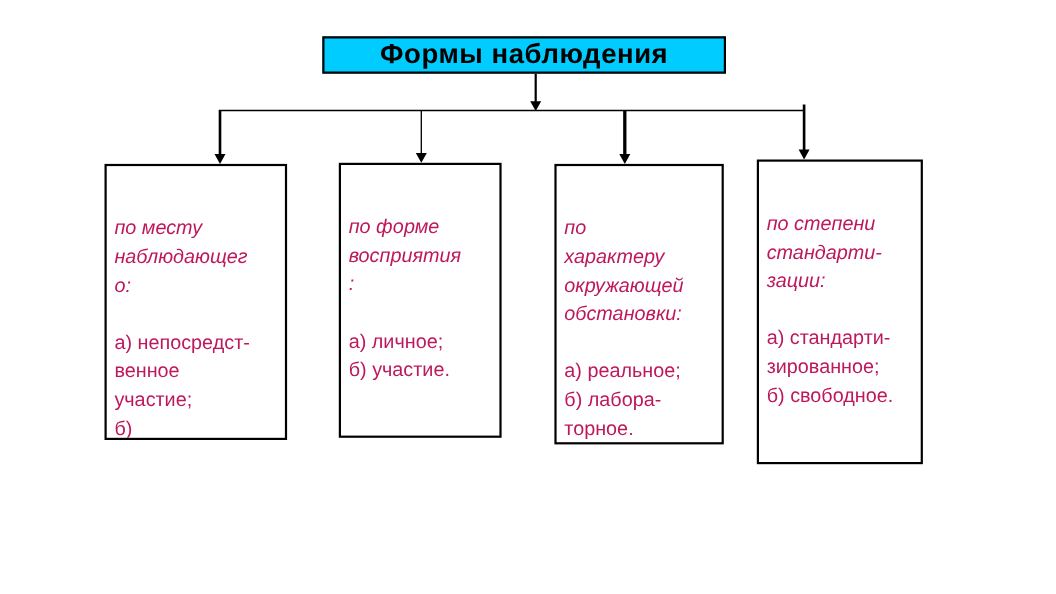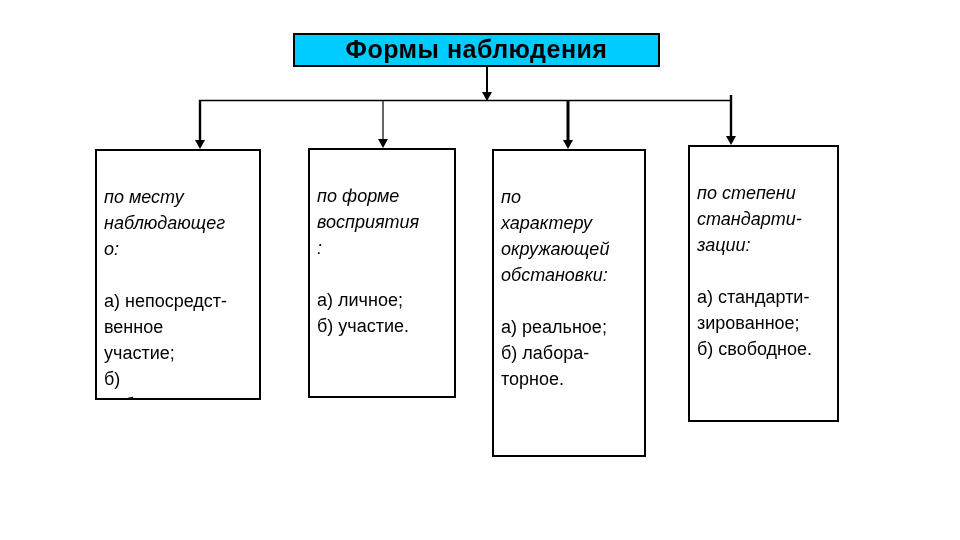--- a/index.html
+++ b/index.html
@@ -40,36 +40,36 @@
     top: 0;
     width: 960px;
     height: 540px;
     pointer-events: none;
   }
   .cat-box {
     position: absolute;
     background: #ffffff;
     border: 2px solid #000000;
     box-sizing: border-box;
-    padding: 7px 7px;
+    padding: 17px 7px;
     font-size: 18px;
     line-height: 26px;
-    color: #000000;
+    color: #be185d;
     white-space: pre-line;
     overflow: hidden;
   }
   .box-header {
     font-style: italic;
   }
   .box-body {
     font-style: normal;
   }
   .b1 { left: 95px;  top: 149px; width: 166px; height: 251px; }
   .b2 { left: 308px; top: 148px; width: 148px; height: 250px; }
-  .b3 { left: 492px; top: 149px; width: 154px; height: 308px; }
+  .b3 { left: 504px; top: 149px; width: 154px; height: 255px; }
   .b4 { left: 688px; top: 145px; width: 151px; height: 277px; }
 </style>
 </head>
 <body>
 
 <div class="canvas">
 
   <div class="title-box" style="background: rgb(0, 204, 255);">
     <span>Формы наблюдения</span>
   </div>

